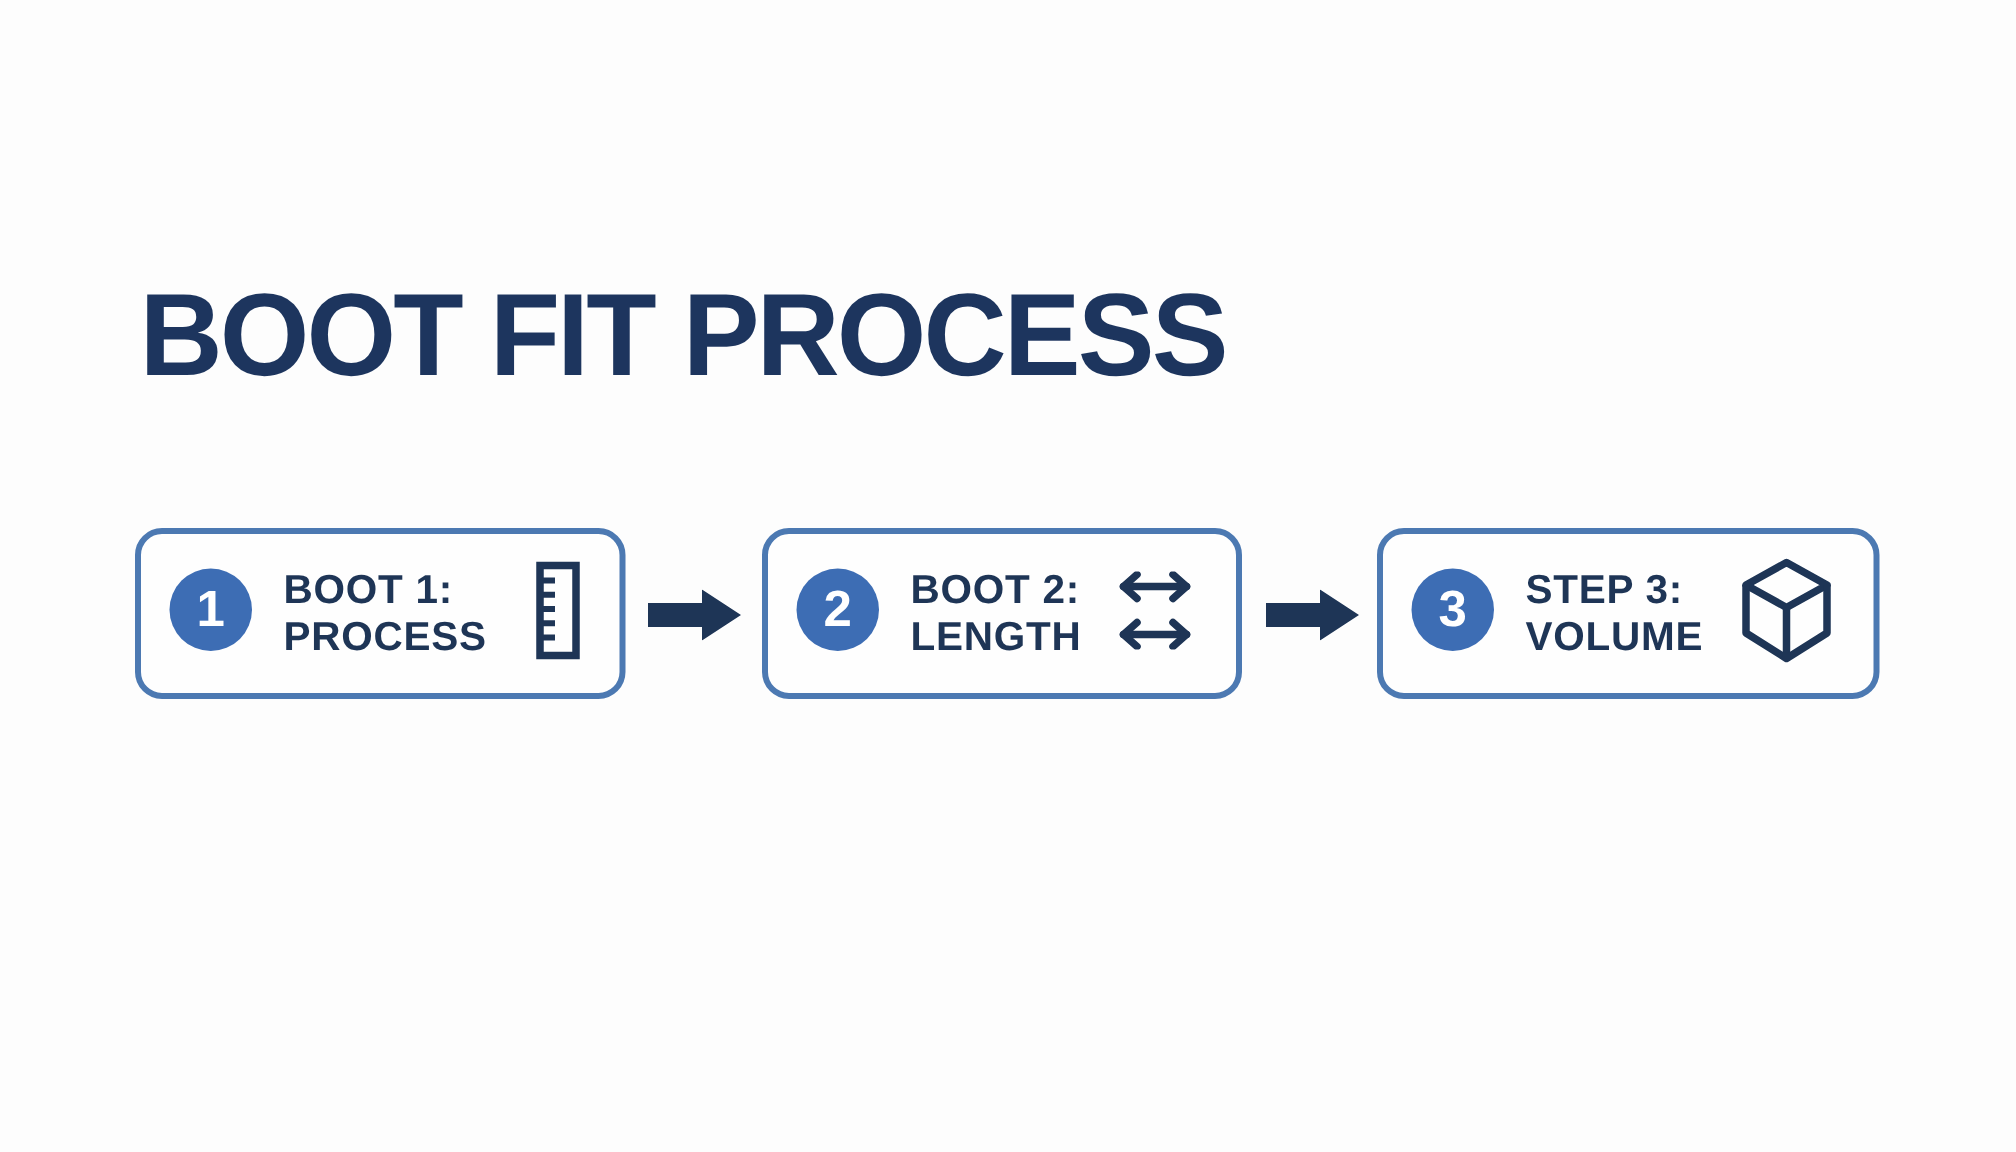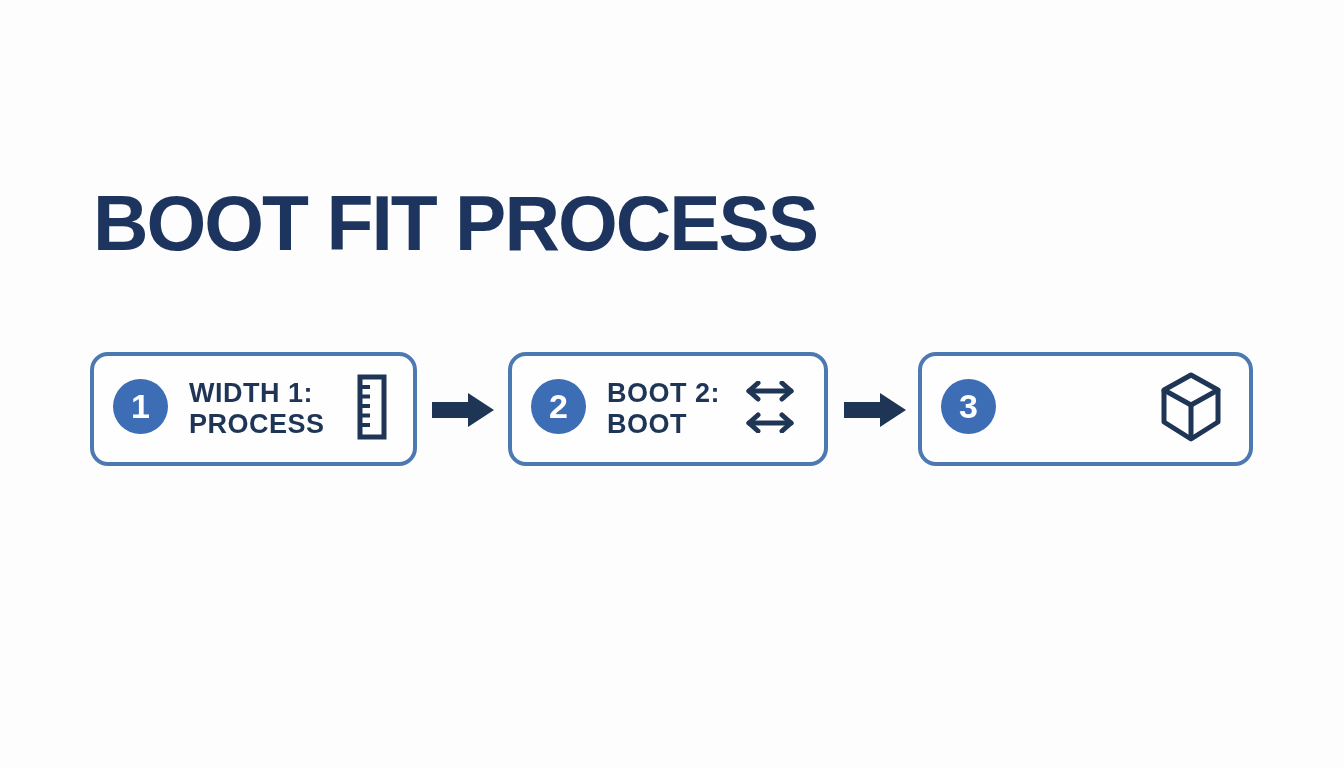--- a/index.html
+++ b/index.html
@@ -88,21 +88,21 @@
 
 <div class="canvas">
 
   <div class="page-title">BOOT FIT PROCESS</div>
 
   <div class="step-box b1">
     <div class="step-circle">
       <span>1</span>
     </div>
     <div class="step-text">
-      <div>WIDTH 1:</div>
+      <div>BOOT 1:</div>
       <div>PROCESS</div>
     </div>
     <div class="step-icon">
       <svg width="30" height="66" viewBox="0 0 30 66">
         <rect x="3" y="3" width="24" height="60" fill="none" stroke="#1e3556" stroke-width="5"></rect>
         <line x1="5" y1="13" x2="13" y2="13" stroke="#1e3556" stroke-width="4"></line>
         <line x1="5" y1="22.5" x2="13" y2="22.5" stroke="#1e3556" stroke-width="4"></line>
         <line x1="5" y1="32" x2="13" y2="32" stroke="#1e3556" stroke-width="4"></line>
         <line x1="5" y1="41.5" x2="13" y2="41.5" stroke="#1e3556" stroke-width="4"></line>
         <line x1="5" y1="51" x2="13" y2="51" stroke="#1e3556" stroke-width="4"></line>
@@ -113,21 +113,21 @@
   <svg class="flow-arrow a1" viewBox="0 0 62 34">
     <polygon points="0,9 36,9 36,0 62,17 36,34 36,25 0,25" fill="#1e3556"></polygon>
   </svg>
 
   <div class="step-box b2">
     <div class="step-circle">
       <span>2</span>
     </div>
     <div class="step-text">
       <div>BOOT 2:</div>
-      <div>BOOT</div>
+      <div>LENGTH</div>
     </div>
     <div class="step-icon">
       <svg width="56" height="52" viewBox="0 0 56 52">
         <g stroke="#1e3556" stroke-width="5" fill="none" stroke-linecap="round" stroke-linejoin="round">
           <line x1="7" y1="10" x2="49" y2="10"></line>
           <polyline points="16,2 7,10 16,18"></polyline>
           <polyline points="40,2 49,10 40,18"></polyline>
           <line x1="7" y1="42" x2="49" y2="42"></line>
           <polyline points="16,34 7,42 16,50"></polyline>
           <polyline points="40,34 49,42 40,50"></polyline>
@@ -137,20 +137,24 @@
   </div>
 
   <svg class="flow-arrow a2" viewBox="0 0 62 34">
     <polygon points="0,9 36,9 36,0 62,17 36,34 36,25 0,25" fill="#1e3556"></polygon>
   </svg>
 
   <div class="step-box b3">
     <div class="step-circle">
       <span>3</span>
     </div>
+    <div class="step-text">
+      <div>STEP 3:</div>
+      <div>VOLUME</div>
+    </div>
     <div class="step-icon">
       <svg width="64" height="72" viewBox="0 0 64 72">
         <g stroke="#1e3556" stroke-width="5" fill="none" stroke-linejoin="round">
           <polygon points="32,4 59,19 32,34 5,19"></polygon>
           <polyline points="5,19 5,51 32,68 59,51 59,19"></polyline>
           <line x1="32" y1="34" x2="32" y2="68"></line>
         </g>
       </svg>
     </div>
   </div>

